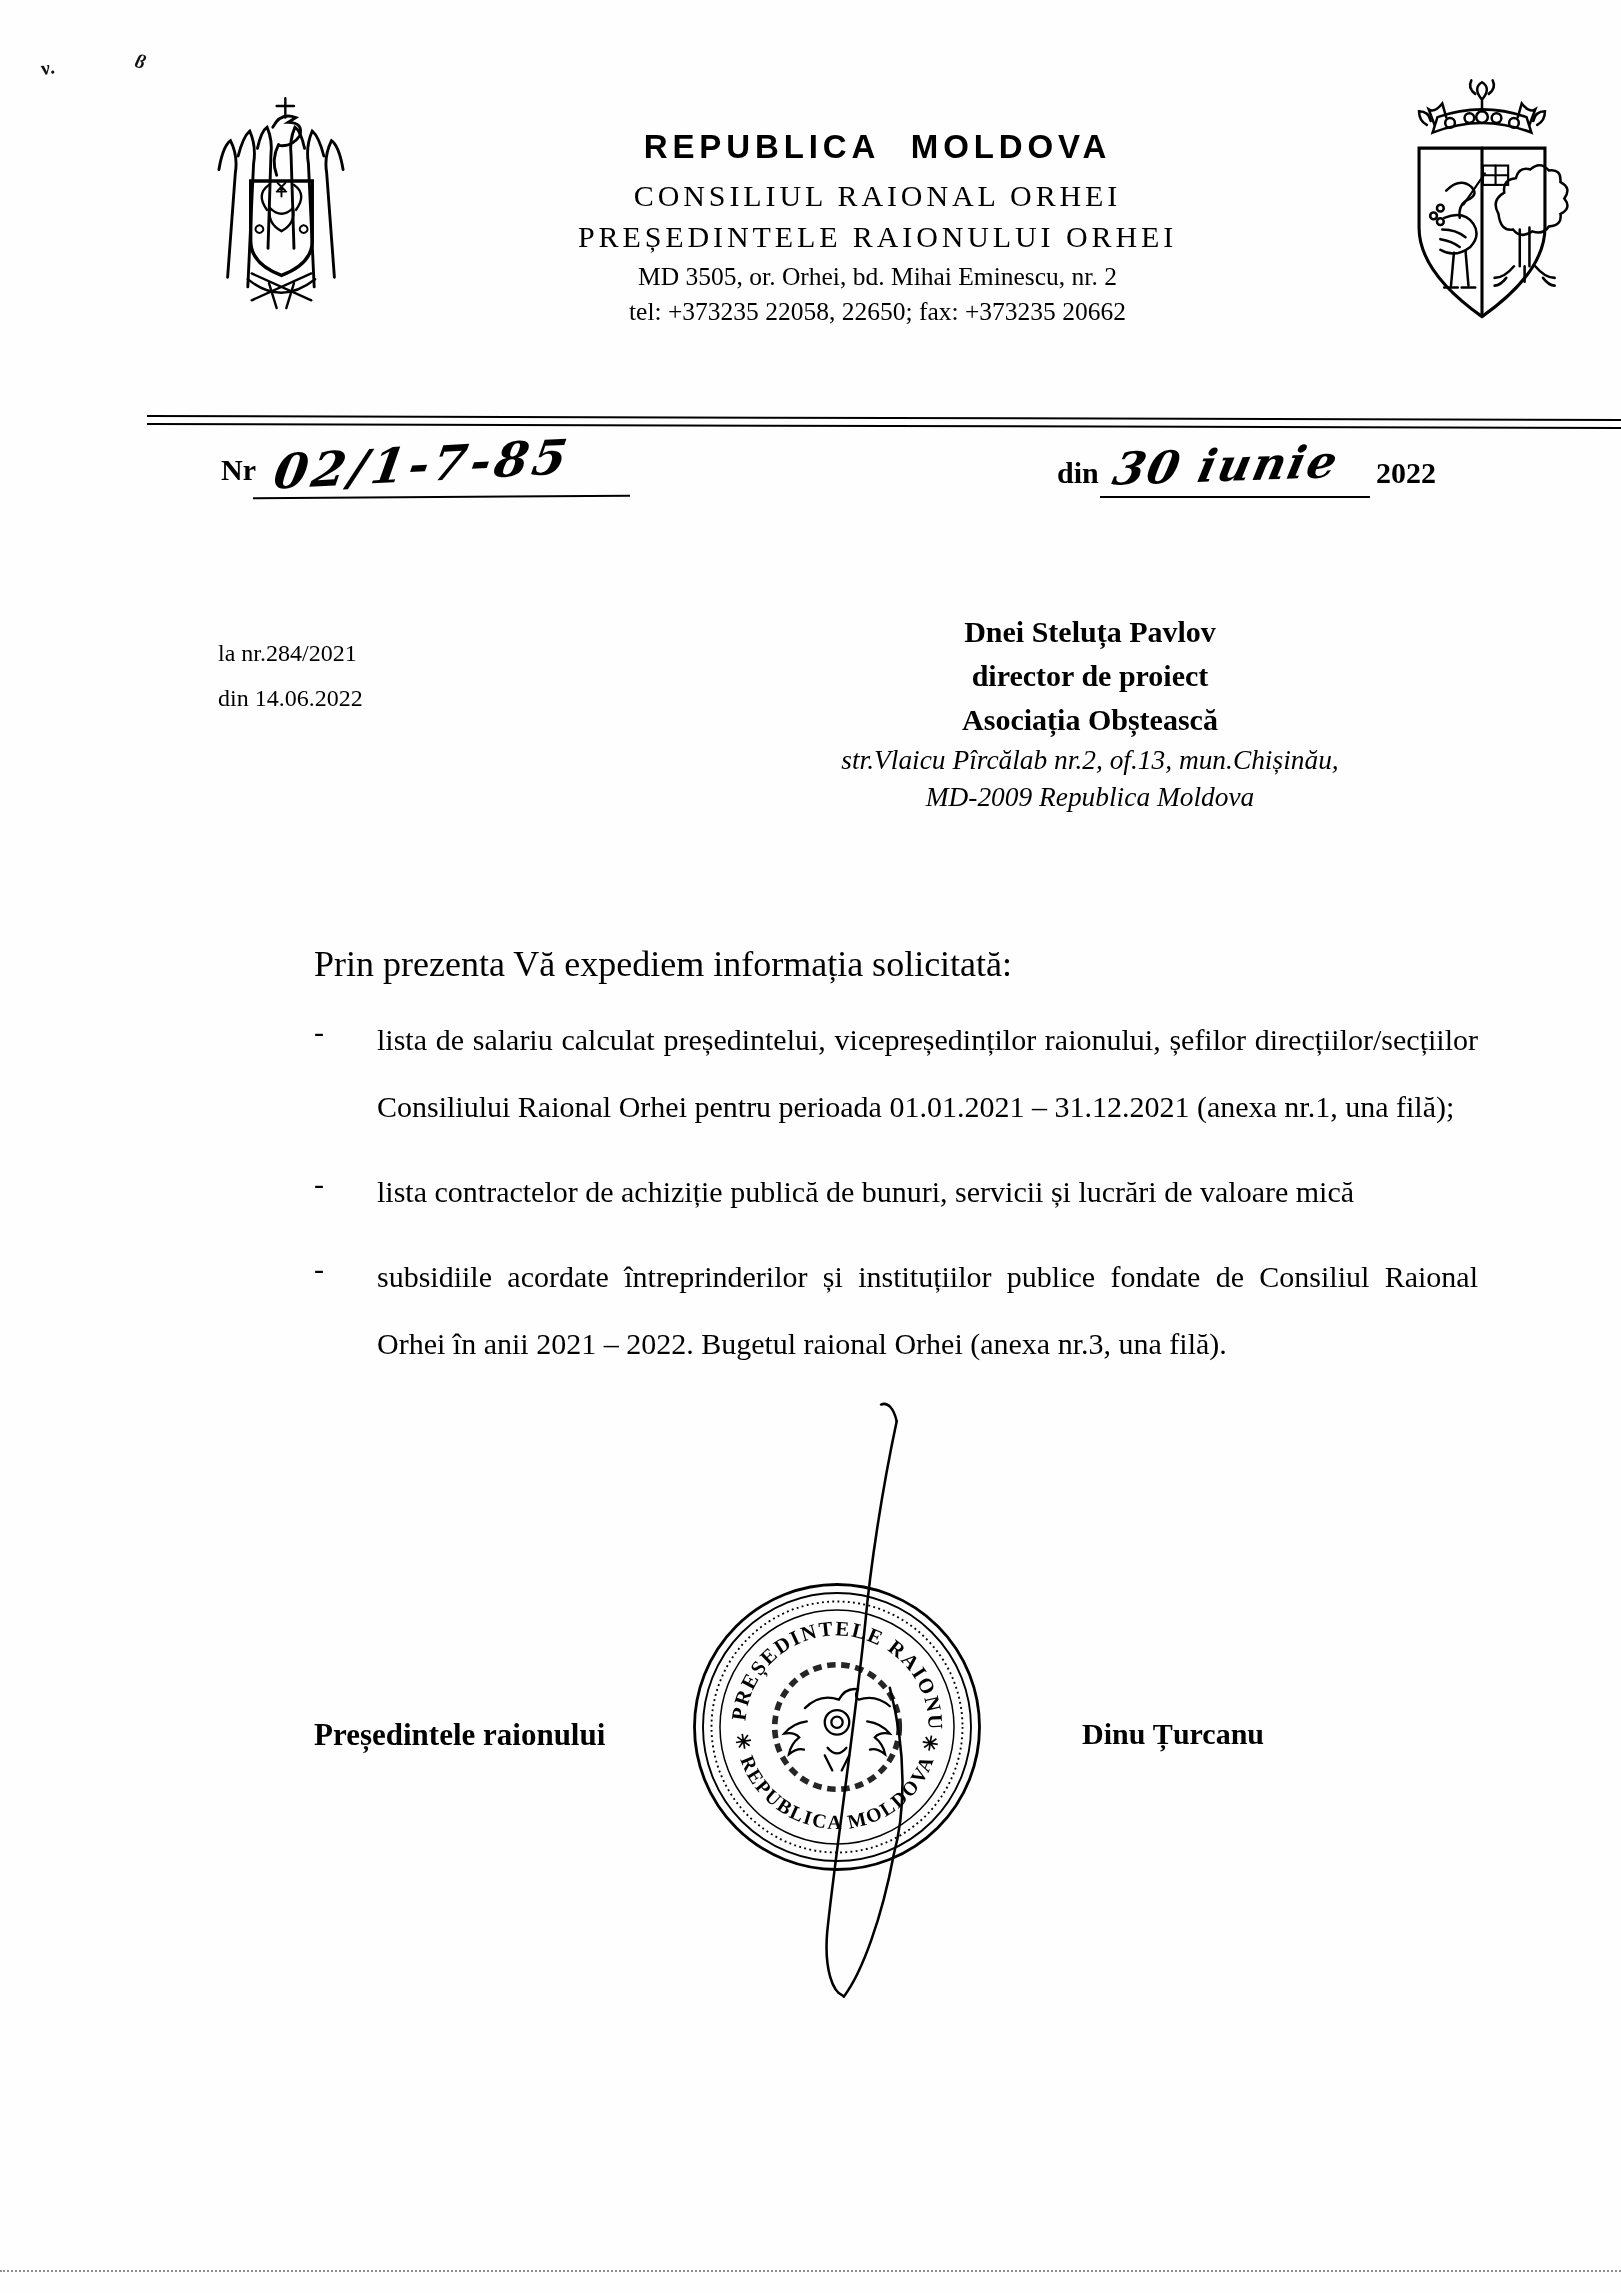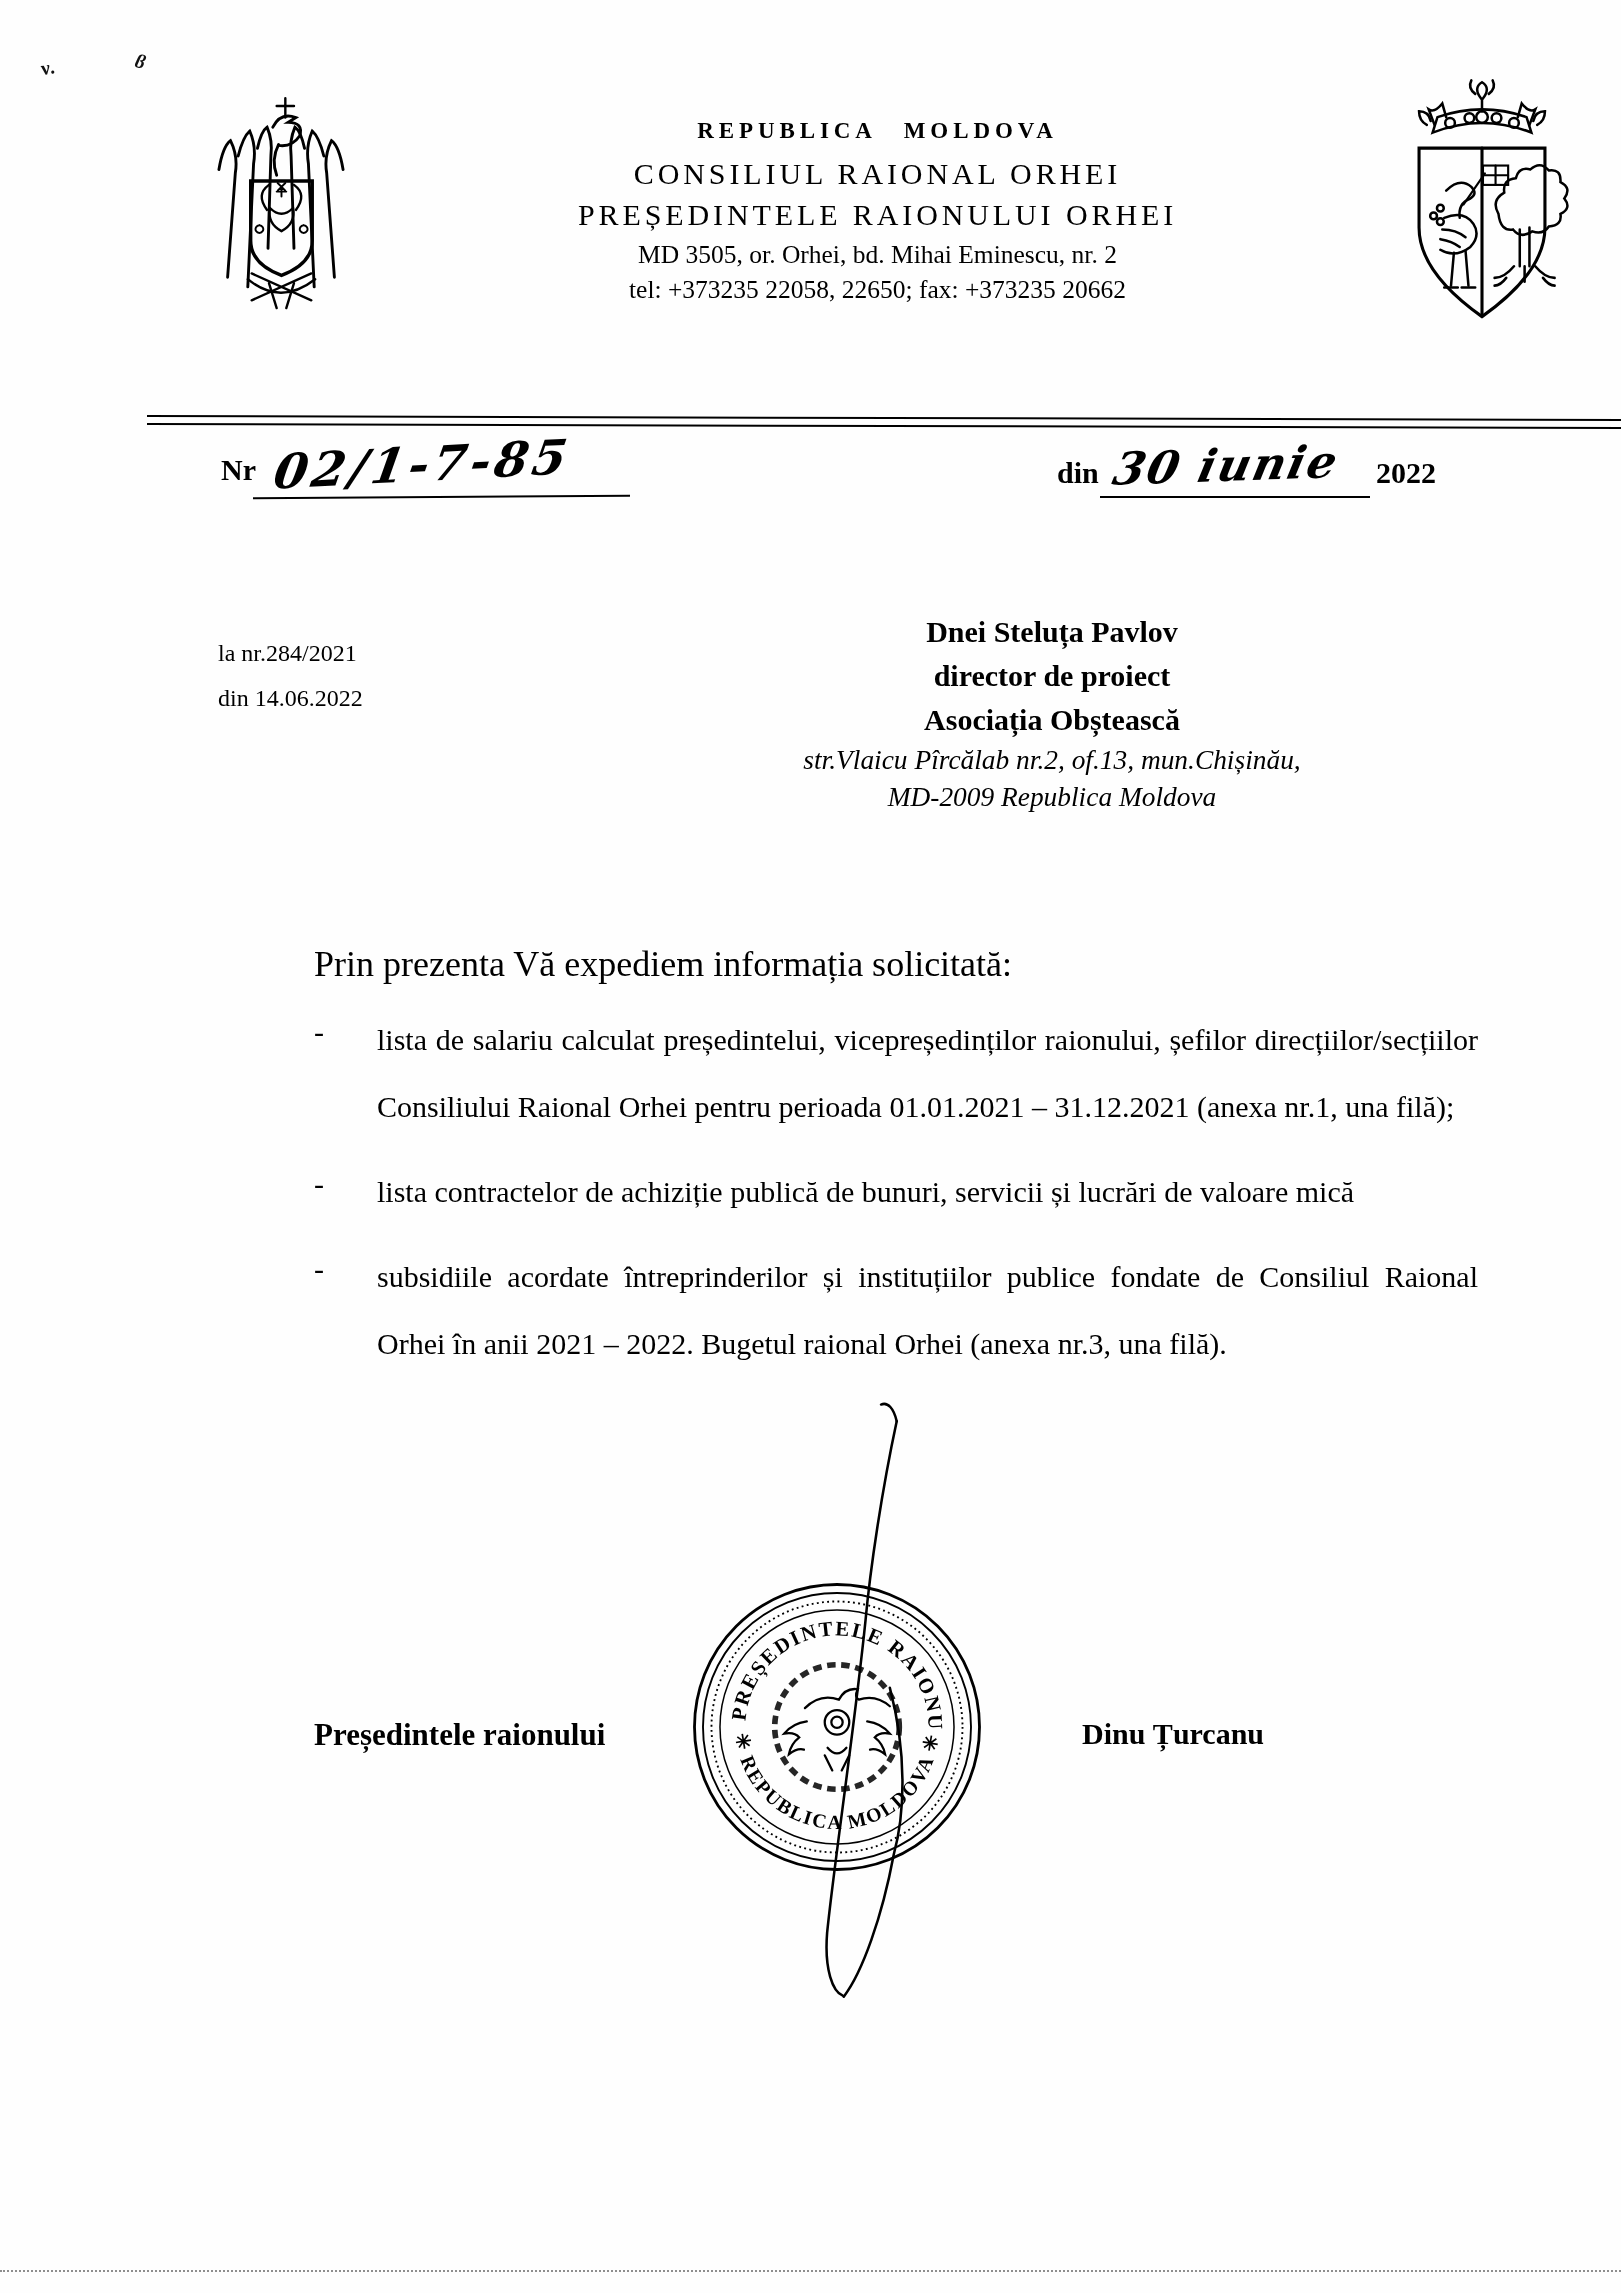--- a/index.html
+++ b/index.html
@@ -14,22 +14,22 @@
   
   .smudge{position:absolute;font-size:19.6px;color:#111;font-weight:bold;}
   .smudge1{left:41px;top:57px;transform:rotate(-8deg);}
   .smudge2{left:135px;top:51px;transform:rotate(14deg);font-style:italic;}
 
   
   .emblem-left{position:absolute;left:192px;top:94px;width:178px;height:227px;}
   .emblem-right{position:absolute;left:1390px;top:71px;width:184px;height:253px;}
   .hdr{position:absolute;left:412px;top:118px;width:931px;text-align:center;}
   .hdr-country{
-    font-family:Liberation Serif, serif;
-    font-weight:bold;font-size:23px;letter-spacing:4.9px;word-spacing:17.6px;
+    font-family:Liberation Sans, sans-serif;
+    font-weight:bold;font-size:33px;letter-spacing:4.9px;word-spacing:17.6px;margin-top:10px;
   }
   .hdr-org{font-size:30px;letter-spacing:3.9px;margin-top:12.7px;}
   .hdr-office{font-size:30px;letter-spacing:3.9px;margin-top:6.9px;}
   .hdr-addr{font-size:25.5px;margin-top:8.8px;}
   .hdr-line{font-size:25.5px;margin-top:4.9px;}
 
   .rule{
     position:absolute;left:147px;top:417px;width:1474px;height:5.9px;
     border-top:2px solid #000;border-bottom:2.9px solid #000;
     transform:rotate(0.15deg);
@@ -42,21 +42,21 @@
   .nr-hand{position:absolute;left:276px;top:436px;font-size:48px;transform:skewX(-12deg) rotate(-3deg);letter-spacing:3.9px;}
   .ref-din{position:absolute;left:1057px;top:456px;font-weight:bold;font-size:30px;}
   .din-underline{position:absolute;left:1100px;top:496px;width:270px;border-bottom:2.9px solid #000;}
   .din-hand{position:absolute;left:1115px;top:439px;font-size:45px;transform:skewX(-14deg) rotate(-2deg);letter-spacing:2px;}
   .din-year{position:absolute;left:1376px;top:456px;font-weight:bold;font-size:30px;}
 
   
   .la-block{position:absolute;left:218px;top:631px;font-size:24px;line-height:45px;}
 
   
-  .recipient{position:absolute;left:748px;top:610px;width:608px;text-align:center;}
+  .recipient{position:absolute;left:786px;top:610px;width:608px;text-align:center;}
   .recipient .r-bold{font-weight:bold;font-size:30px;line-height:44px;}
   .recipient .r-it{font-style:italic;font-size:27.4px;line-height:37px;}
 
   
   .intro{position:absolute;left:314px;top:943px;font-size:36px;width:1176px;}
   .bullets{position:absolute;left:314px;top:998px;width:1172px;}
   .bullet{display:flex;margin-bottom:2px;}
   .bullet .dash{width:55px;font-size:30px;line-height:67px;flex:0 0 55px;}
   .bullet p{margin:8px;font-size:30px;line-height:67px;text-align:justify;width:1117px;}
 

